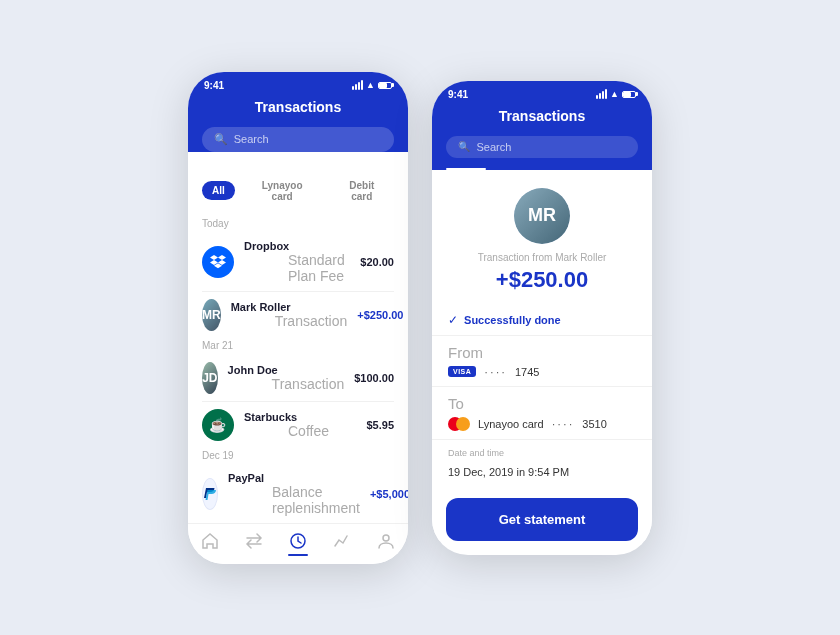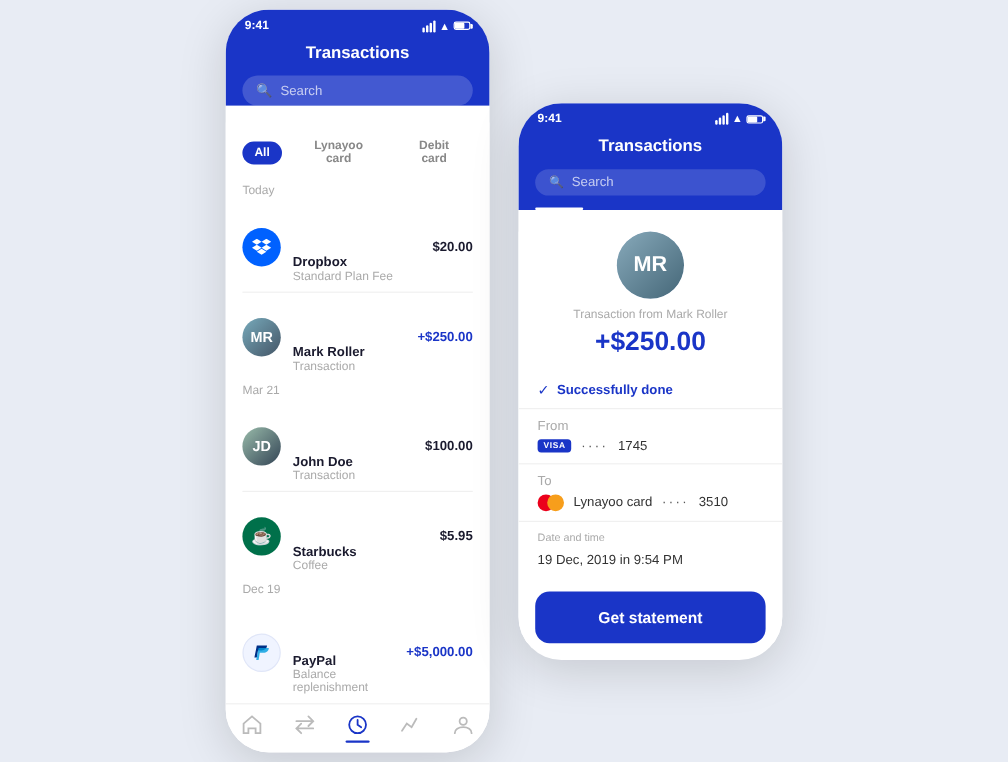--- a/index.html
+++ b/index.html
@@ -107,25 +107,25 @@
       padding: 7px 14px;
       gap: 10px;
     }
     .tx-info {
       flex: 1;
     }
     .tx-name {
       font-size: 11px;
       font-weight: 600;
       color: #1a1a2e;
-      margin-top: 37px;
     }
     .tx-desc {
-      font-size: 10px;
+      font-size: 14px;
       color: #aaa;
+      margin-left: 44px;
     }
     .tx-amount {
       font-size: 11px;
       font-weight: 700;
       color: #1a1a2e;
     }
     .tx-amount.positive {
       color: #1a35c7;
     }
     .divider {
@@ -235,21 +235,21 @@
     .status-text {
       font-size: 11px;
       font-weight: 600;
       color: #1a35c7;
     }
     .detail-section {
       padding: 8px 16px;
       border-bottom: 1px solid #f0f0f0;
     }
     .detail-label {
-      font-size: 11px;
+      font-size: 15px;
       color: #aaa;
       margin-bottom: 5px;
       font-weight: 500;
     }
     .detail-row {
       display: flex;
       align-items: center;
       gap: 8px;
     }
     .visa-badge {

